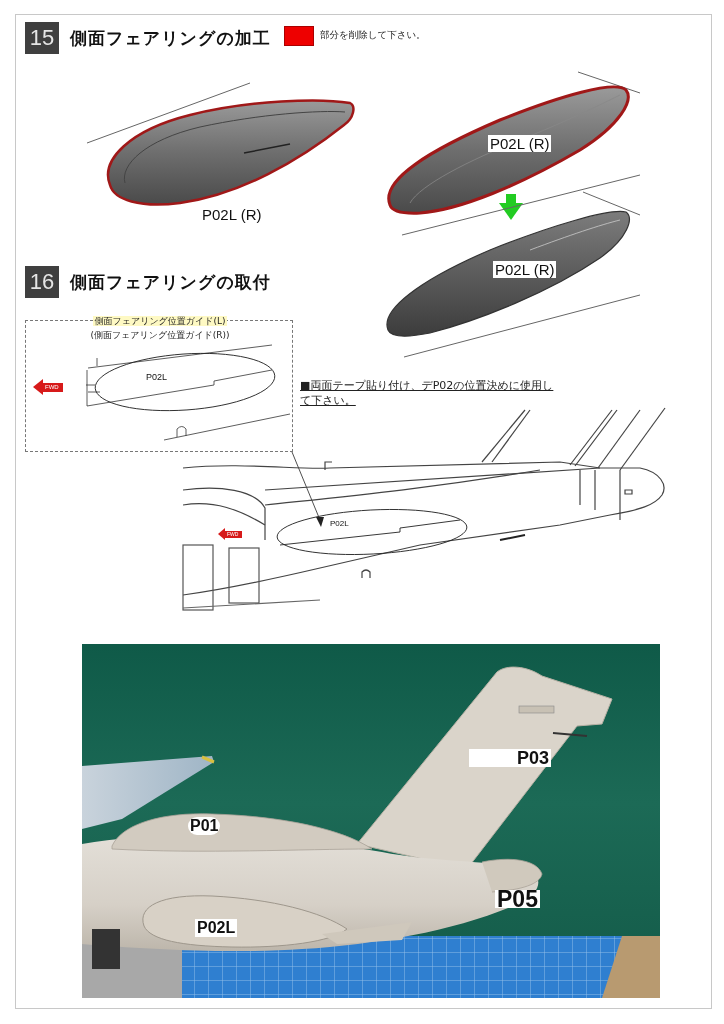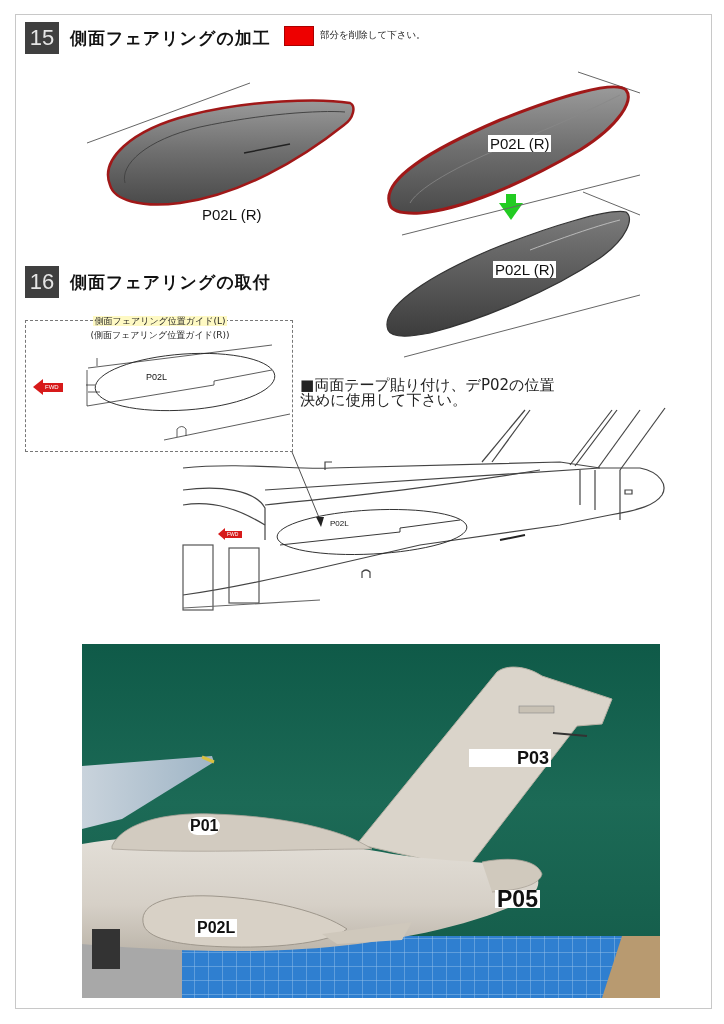--- a/index.html
+++ b/index.html
@@ -16,21 +16,21 @@
                      background: #ee0000; border: 1px solid #a00; box-sizing: border-box; }
     .legend-text { position: absolute; left: 320px; top: 29px; font-size: 9.5px; color: #222; }
     .svg-layer { position: absolute; left: 0; top: 0; }
     .part-label { position: absolute; font-family: "Liberation Sans", sans-serif; font-size: 15px;
                   color: #111; background: #fff; padding: 0 2px; line-height: 17px; }
     .part-label.plain { background: transparent; }
     .guide-box { position: absolute; left: 25px; top: 320px; width: 268px; height: 132px;
                  border: 1px dashed #777; box-sizing: border-box; }
     .guide-title { position: absolute; left: 0; width: 268px; text-align: center; font-size: 9px; color: #222; }
     .guide-title span { background: #fef9c3; padding: 0 2px; }
-    .note { position: absolute; left: 300px; top: 378px; width: 260px; font-size: 15px; line-height: 15px; color: #222; }
+    .note { position: absolute; left: 300px; top: 378px; width: 260px; font-size: 11px; line-height: 15px; color: #222; text-decoration: underline; }
     .fwd { position: absolute; display: flex; align-items: center; }
     .fwd-head { width: 0; height: 0; border-top: 8px solid transparent; border-bottom: 8px solid transparent;
                 border-right: 10px solid #d71a1a; }
     .fwd-body { background: #d71a1a; color: #fff; font-size: 6px; font-family: "Liberation Sans", sans-serif;
                 height: 9px; line-height: 9px; padding: 0 4px 0 2px; }
     .small-label { position: absolute; font-family: "Liberation Sans", sans-serif; font-size: 10px; color: #111; }
     .photo { position: absolute; left: 82px; top: 644px; width: 578px; height: 354px; overflow: hidden;
              background: linear-gradient(180deg, #0f5a48 0%, #1c6a56 45%, #135a48 100%); }
     .photo-label { position: absolute; font-family: "Liberation Sans", sans-serif; font-weight: bold;
                    font-size: 16px; color: #111; background: #fff; padding: 0 2px; line-height: 18px; }

